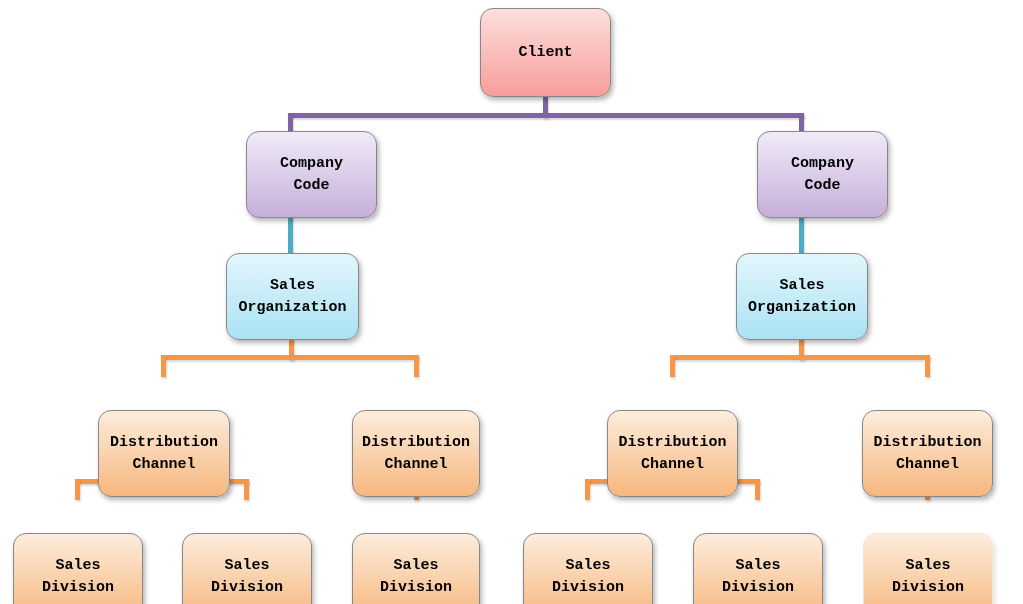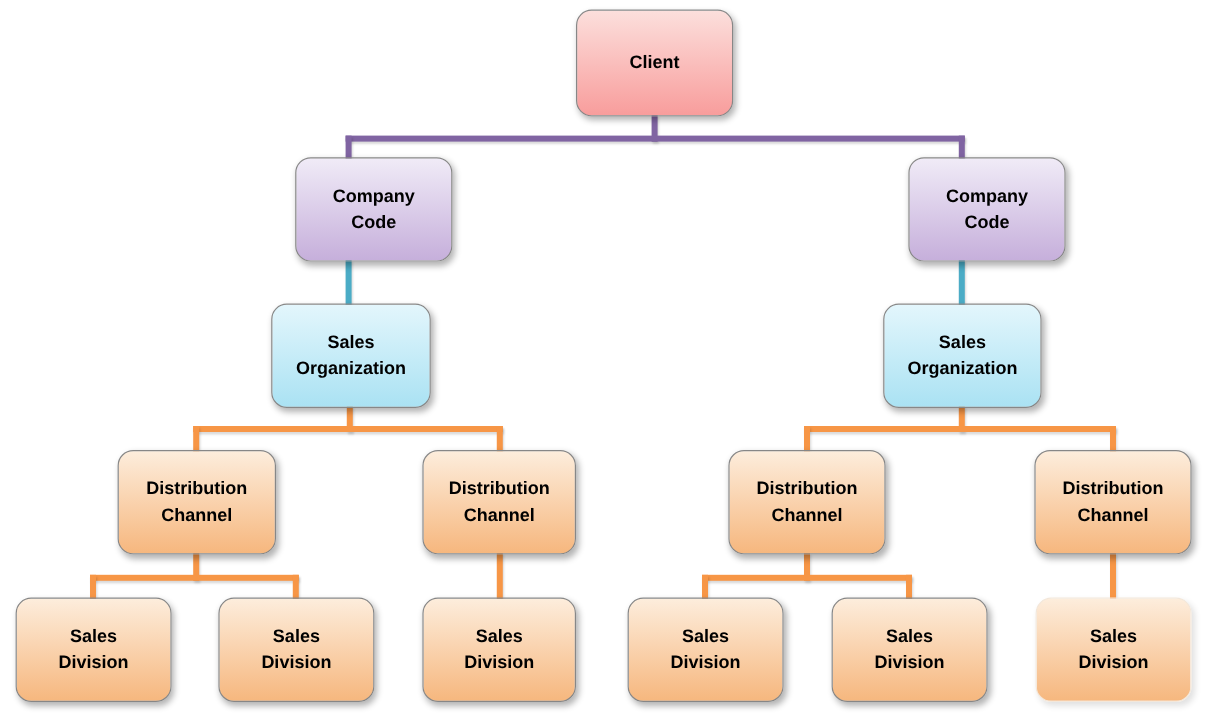--- a/index.html
+++ b/index.html
@@ -1,20 +1,20 @@
 <!DOCTYPE html>
 <html style="--background: #ffffff; --client-top: #fcdfdc; --client-bottom: #f89d9c; --purple-top: #f0ebf7; --purple-bottom: #c6afdb; --cyan-top: #e3f6fc; --cyan-bottom: #aae2f3; --orange-top: #fdeddc; --orange-bottom: #f6b77e; --connector-purple: #8064a2; --connector-cyan: #4bacc6; --connector-orange: #f79646; --border: #878787; --light-border: #f3e7da; --text: #000000;"><head>
 <meta charset="utf-8">
 <style>
   html,body{margin:0;padding:0;background:#ffffff;}
   .canvas{
     position:relative;
     width:1023px;height:604px;
     background:var(--background,#ffffff);
-    font-family:Liberation Sans, sans-serif;
+    font-family:Liberation Mono, monospace;
     overflow:hidden;
   }
   
   .seg{position:absolute;box-shadow:1px 2px 2px rgba(0,0,0,0.15);}
   .v{width:5px;}
   .h{height:5px;}
   .c-purple{background:var(--connector-purple);}
   .c-cyan{background:var(--connector-cyan);}
   .c-orange{background:var(--connector-orange);}
   
@@ -26,21 +26,21 @@
     text-align:center;
     font-weight:bold;font-size:15px;line-height:1.45;
     color:var(--text);
     white-space:pre-line;
     box-shadow:2px 3px 5px rgba(0,0,0,0.30);
     box-sizing:border-box;
   }
   .t-client{background:linear-gradient(to bottom,var(--client-top),var(--client-bottom));}
   .t-purple{background:linear-gradient(to bottom,var(--purple-top),var(--purple-bottom));margin-left:21px;}
   .t-cyan{background:linear-gradient(to bottom,var(--cyan-top),var(--cyan-bottom));}
-  .t-orange{background:linear-gradient(to bottom,var(--orange-top),var(--orange-bottom));}
+  .t-orange{background:linear-gradient(to bottom,var(--orange-top),var(--orange-bottom));margin-top:35px;}
   .light-border{border-color:var(--light-border);box-shadow:2px 3px 5px rgba(0,0,0,0.12);}
 </style>
 </head>
 <body>
 
 <div class="canvas">
 
   <div class="seg v c-purple" style="left:543px;top:95px;height:23px"></div>
   <div class="seg h c-purple" style="left:288px;top:113px;width:516px"></div>
   <div class="seg v c-purple" style="left:288px;top:113px;height:20px"></div>

